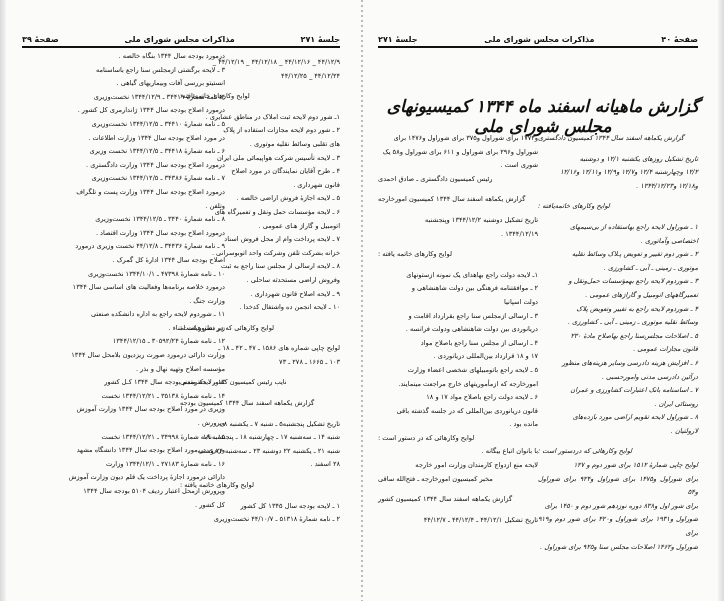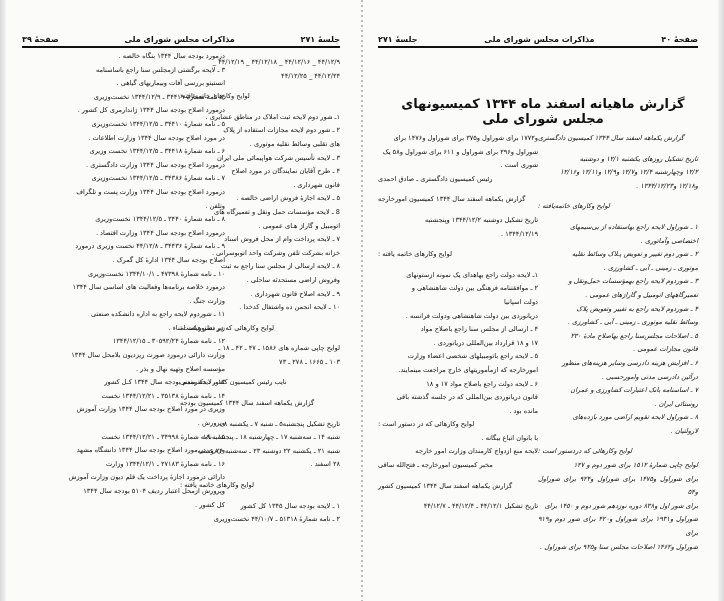--- a/index.html
+++ b/index.html
@@ -6,21 +6,21 @@
   body{width:724px;height:601px;position:relative;overflow:hidden;font-family:"DejaVu Sans",sans-serif;color:#111;}
   .spread{position:absolute;inset:0;background:#fbfbfa;}
   .page{position:absolute;top:0;height:601px;direction:rtl;}
   .page.left{left:0;width:362px;}
   .page.right{left:362px;width:362px;}
   .gutter{position:absolute;left:361px;top:0;width:2px;height:601px;background:repeating-linear-gradient(#bbb 0 2px,transparent 2px 5px);}
   .edge{position:absolute;left:0;top:0;width:6px;height:601px;background:linear-gradient(90deg,#d9d9d9,#f4f4f4);}
   .edge.r{left:auto;right:0;background:linear-gradient(270deg,#d9d9d9,#f4f4f4);}
   .header{position:absolute;top:28px;left:22px;right:22px;height:16px;border-bottom:2px solid #111;display:flex;justify-content:space-between;align-items:flex-end;font-size:8px;font-weight:bold;padding-bottom:2px;}
   .page.right .header{left:16px;right:26px;}
-  .title{position:absolute;top:96px;left:20px;right:20px;text-align:center;font-size:13px;font-weight:bold;}
+  .title{position:absolute;top:96px;left:20px;right:20px;text-align:center;font-size:17px;font-weight:bold;font-style:italic;}
   .col{position:absolute;font-size:6.6px;line-height:13.6px;text-align:justify;}
   .col p{margin:0;}
   .col .gap{height:7px;}
   .col .center{text-align:left;}
   .l-right{top:56px;right:22px;width:160px;}
   .l-left{top:50px;left:22px;width:160px;margin-left:43px;}
   .r-right{top:132px;right:26px;width:160px;font-style:italic;}
   .r-left{top:132px;left:16px;width:160px;}
 </style>
 </head>
@@ -42,21 +42,21 @@
         <div class="gap"></div>
         <p class="center">لوایح وکارهای خاتمه‌یافته:</p>
         <div class="gap"></div>
         <p>۱ـ شور دوم لایحه ثبت املاک در مناطق عشایری .</p>
         <p>۲ ـ شور دوم لایحه مجازات استفاده از پلاک‌</p>
         <p>های تقلبی وسائط نقلیه موتوری .</p>
         <p>۳ ـ لایحه تأسیس شرکت هواپیمائی ملی ایران</p>
         <p>۴ ـ طرح آقایان نمایندگان در مورد اصلاح</p>
         <p>قانون شهرداری .</p>
         <p>۵ ـ لایحه اجازهٔ فروش اراضی خالصه .</p>
-        <p>8 ـ لایحه مؤسسات حمل ونقل و تعمیرگاه های</p>
+        <p>۶ ـ لایحه مؤسسات حمل ونقل و تعمیرگاه های</p>
         <p>اتومبیل و گاراژ هـای عمومی .</p>
         <p>۷ ـ لایحه پرداخت وام از محل فروش اسناد</p>
         <p>خزانه بشرکت تلفن وشرکت واحد اتوبوسرانی .</p>
         <p>۸ ـ لایحه ارسالی از مجلس سنا راجع به ثبت</p>
         <p>وفروش اراضی مستحدثه ساحلی .</p>
         <p>۹ ـ لایحه اصلاح قانون شهرداری .</p>
         <p>۱۰ ـ لایحه انجمن ده واشتغال کدخدا .</p>
         <div class="gap"></div>
         <p class="center">لوایح وکارهائی که در دستور است:</p>
         <div class="gap"></div>
@@ -166,20 +166,21 @@
         <p class="center">گزارش یکماهه اسفند سال ۱۳۴۴ کمیسیون امورخارجه</p>
         <div class="gap"></div>
         <p>تاریخ تشکیل دوشنبه ۱۳۴۴/۱۲/۲ وپنجشنبه</p>
         <p>۱۳۴۴/۱۲/۱۹ .</p>
         <div class="gap"></div>
         <p class="center">لوایح وکارهای خاتمه یافته :</p>
         <div class="gap"></div>
         <p>۱ـ لایحه دولت راجع بهاهدای یک نمونه ازستونهای</p>
         <p>۲ ـ موافقتنامه فرهنگی بین دولت شاهنشاهی و</p>
         <p>دولت اسپانیا</p>
+        <p>۳ ـ ارسالی ازمجلس سنا راجع بقرارداد اقامت و</p>
         <p>دریانوردی بین دولت شاهنشاهی ودولت فرانسه .</p>
         <p>۴ ـ ارسالی از مجلس سنا راجع باصلاح مواد</p>
         <p>۱۷ و ۱۸ قرارداد بین‌المللی دریانوردی .</p>
         <p>۵ ـ لایحه راجع باتومبیلهای شخصی اعضاء وزارت</p>
         <p>امورخارجه که ازمأموریتهای خارج مراجعت مینمایند.</p>
         <p>۶ ـ لایحه دولت راجع باصلاح مواد ۱۷ و ۱۸</p>
         <p>قانون دریانوردی بین‌المللی که در جلسه گذشته باقی</p>
         <p>مانده بود .</p>
         <p class="center">لوایح وکارهائی که در دستور است :</p>
         <p>با بانوان اتباع بیگانه .</p>

